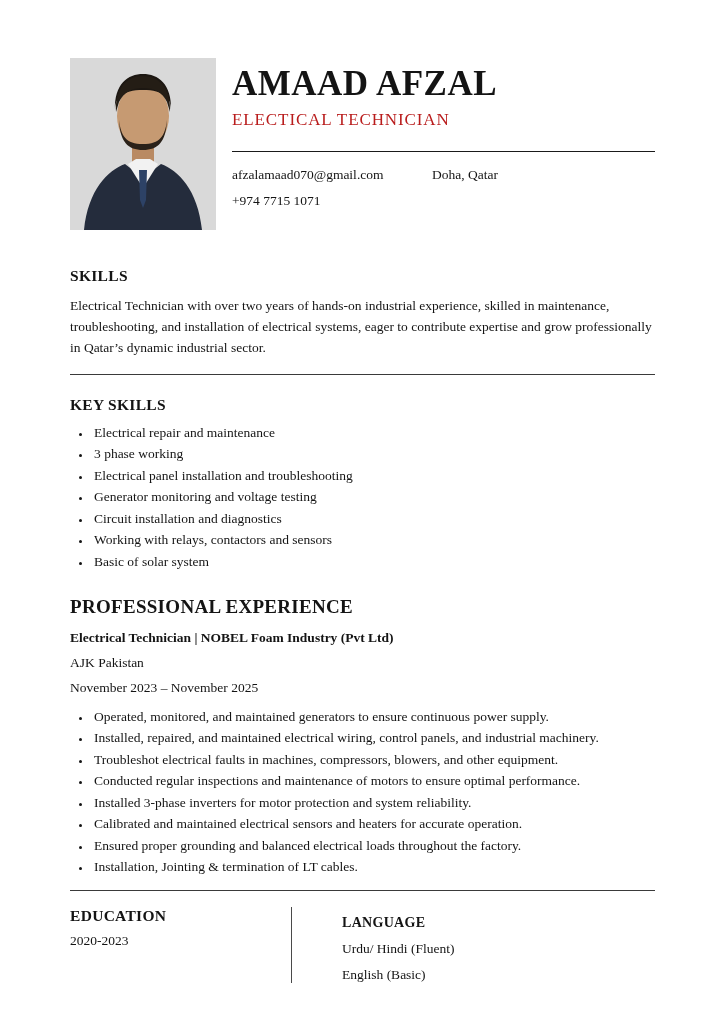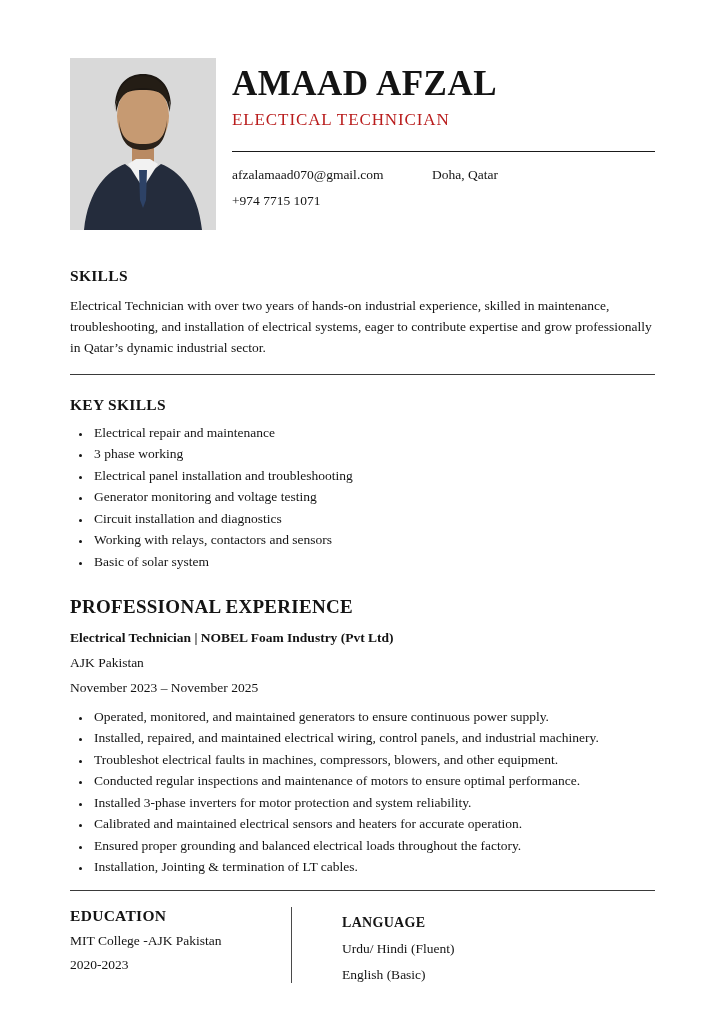--- a/index.html
+++ b/index.html
@@ -179,21 +179,20 @@
       <li>Calibrated and maintained electrical sensors and heaters for accurate operation.</li>
       <li>Ensured proper grounding and balanced electrical loads throughout the factory.</li>
       <li>Installation, Jointing &amp; termination of LT cables.</li>
     </ul>
   </div>
   <hr class="rule">
 
   <div class="bottom">
     <div class="edu-col">
       <h2 class="section-heading">EDUCATION</h2>
-      <div class="edu-school">MIT College -AJK Pakistan</div>
       <div class="edu-years">2020-2023</div>
     </div>
     <div class="v-divider"></div>
     <div class="lang-col">
       <h2 class="section-heading">LANGUAGE</h2>
       <div class="lang-item">Urdu/ Hindi (Fluent)</div>
       <div class="lang-item">English (Basic)</div>
     </div>
   </div>
 

